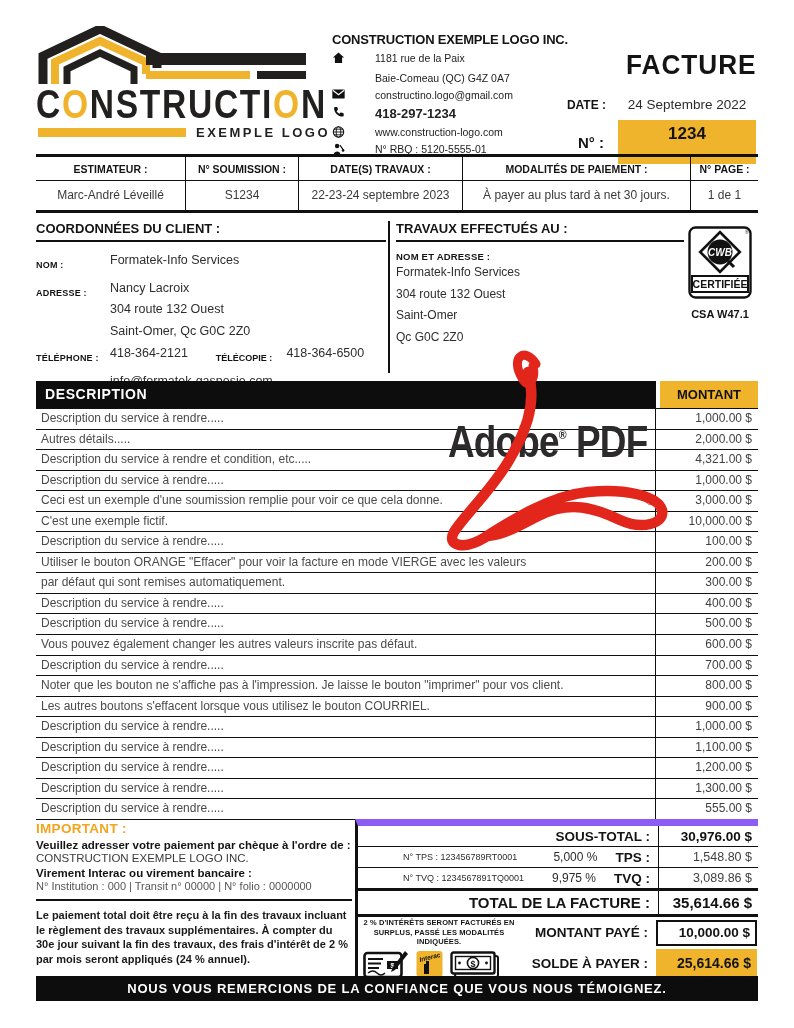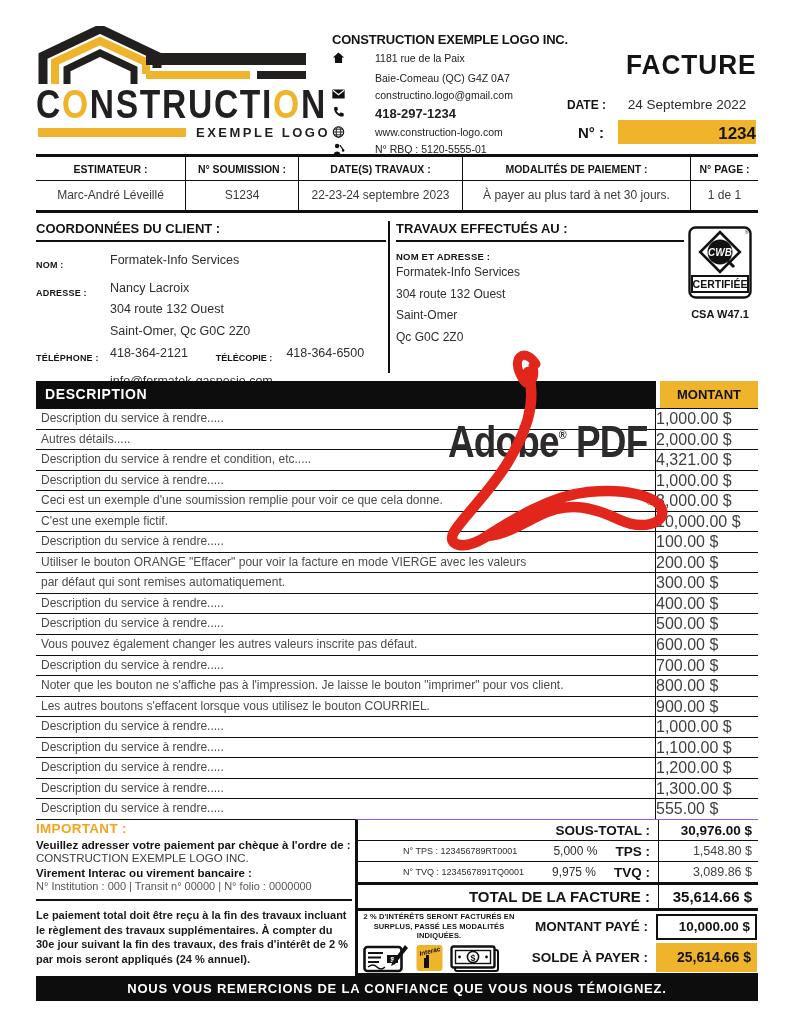--- a/index.html
+++ b/index.html
@@ -25,21 +25,21 @@
   .cline.cphone{font-size:13px;font-weight:800;}
   .addr2{margin-top:8px;}
 
   
   .inv-title{position:absolute;right:38px;top:50px;font-size:27px;font-weight:800;letter-spacing:1px;transform:scaleX(0.97);transform-origin:right center;}
   .inv-date{position:absolute;right:38px;top:97px;display:flex;align-items:center;}
   .inv-date .lbl{font-size:12px;font-weight:800;margin-right:12px;}
   .inv-date .val{width:138px;text-align:center;font-size:13.5px;color:#2c2c2c;}
   .inv-num{position:absolute;right:38px;top:120px;display:flex;align-items:center;}
   .inv-num .lbl{font-size:15px;font-weight:800;margin-right:14px;}
-  .numbox{width:138px;height:24px;background:var(--yellow);font-size:17px;font-weight:800;text-align:right;line-height:28px;}
+  .numbox{width:138px;height:44px;background:var(--yellow);font-size:17px;font-weight:800;text-align:center;line-height:28px;}
 
   .rule1{position:absolute;left:36px;top:154px;width:722px;height:3px;background:#101010;}
 
   
   .info-bar{position:absolute;left:36px;top:157px;width:722px;display:flex;border-bottom:3px solid #101010;}
   .info-col{border-right:1.4px solid #101010;}
   .info-col:last-of-type{border-right:none;}
   .info-col:nth-of-type(1){width:150px;}
   .info-col:nth-of-type(2){width:113px;}
   .info-col:nth-of-type(3){width:164px;}
@@ -65,29 +65,29 @@
   .cert{position:absolute;left:687px;top:226px;width:66px;text-align:center;}
   .cert-csa{font-size:11px;font-weight:800;margin-top:2px;white-space:nowrap;}
 
   
   .desc-head{position:absolute;left:36px;top:381px;width:722px;height:27px;}
   .desc-bar{position:absolute;left:0;top:0;width:620px;height:27px;background:#0d0d0d;color:#fff;font-size:14px;font-weight:800;letter-spacing:0.6px;line-height:27px;padding-left:9px;}
   .montant-box{position:absolute;right:0;top:0;width:98px;height:27px;background:var(--yellow);color:#101010;font-size:13px;font-weight:800;text-align:center;line-height:27px;}
   .items{position:absolute;left:36px;top:408px;width:722px;border-top:1.4px solid #101010;}
   .item-row{display:flex;height:20.55px;border-bottom:1.4px solid #101010;}
   .item-desc{width:620px;flex:0 0 620px;border-right:1.4px solid #101010;font-size:12px;color:#4a4a4a;line-height:19px;padding-left:5px;overflow:hidden;white-space:nowrap;}
-  .item-amt{flex:1;font-size:16px;color:#3f3f3f;padding-right:6px;line-height:19px;}
+  .item-amt{flex:1;font-size:12px;color:#3f3f3f;text-align:right;padding-right:6px;line-height:19px;}
 
   
   .wm-text{position:absolute;left:448px;top:416px;z-index:6;font-size:45px;font-weight:800;color:#2d2a2b;transform:scaleX(0.82);transform-origin:left center;white-space:nowrap;letter-spacing:-1px;}
   .wm-text sup{font-size:13px;vertical-align:18px;letter-spacing:0;}
   .wm-svg{position:absolute;left:420px;top:350px;z-index:7;pointer-events:none;}
 
   
-  .totals{position:absolute;left:355px;top:819px;width:403px;border-left:3px solid #101010;border-top:1px solid #8b5cf6;border-bottom:3px solid #101010;background:transparent;}
+  .totals{position:absolute;left:355px;top:819px;width:403px;border-left:3px solid #101010;border-top:7px solid #8b5cf6;border-bottom:3px solid #101010;background:transparent;}
   .t-row{display:flex;align-items:stretch;height:21px;border-bottom:1.4px solid #101010;}
   .t-left{flex:1;display:flex;align-items:center;justify-content:flex-end;padding-right:8px;}
   .t-amt{width:100px;flex:0 0 100px;border-left:1.4px solid #101010;text-align:right;padding-right:6px;font-size:12.5px;color:#3f3f3f;display:flex;align-items:center;justify-content:flex-end;}
   .t-label{font-size:13.5px;font-weight:800;}
   .t-amt.b{font-weight:800;color:#101010;font-size:13.5px;}
   .tax-no{font-size:9px;color:#2c2c2c;margin-right:auto;margin-left:45px;}
   .tax-rate{font-size:12px;color:#2c2c2c;margin-right:18px;}
   .t-row.grand{height:25px;border-top:2.2px solid #101010;border-bottom:none;}
   .t-row.grand .t-label{font-size:15px;}
   .t-row.grand .t-amt{font-size:15px;font-weight:800;color:#101010;}

